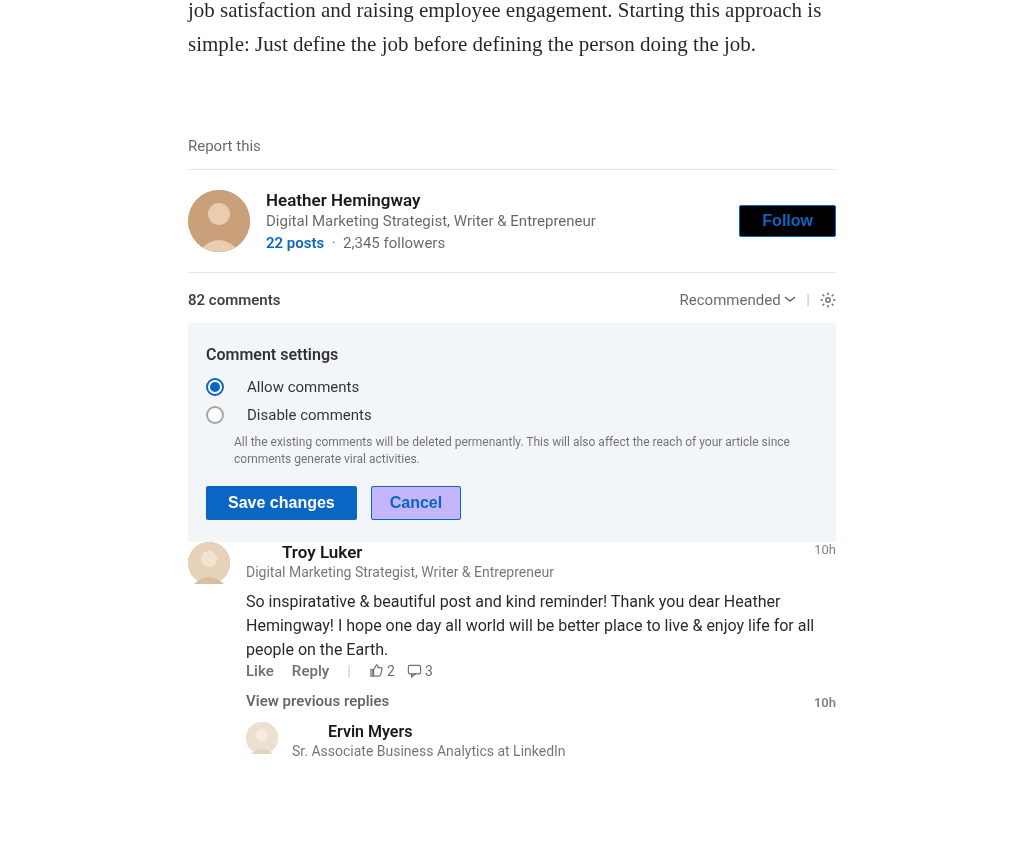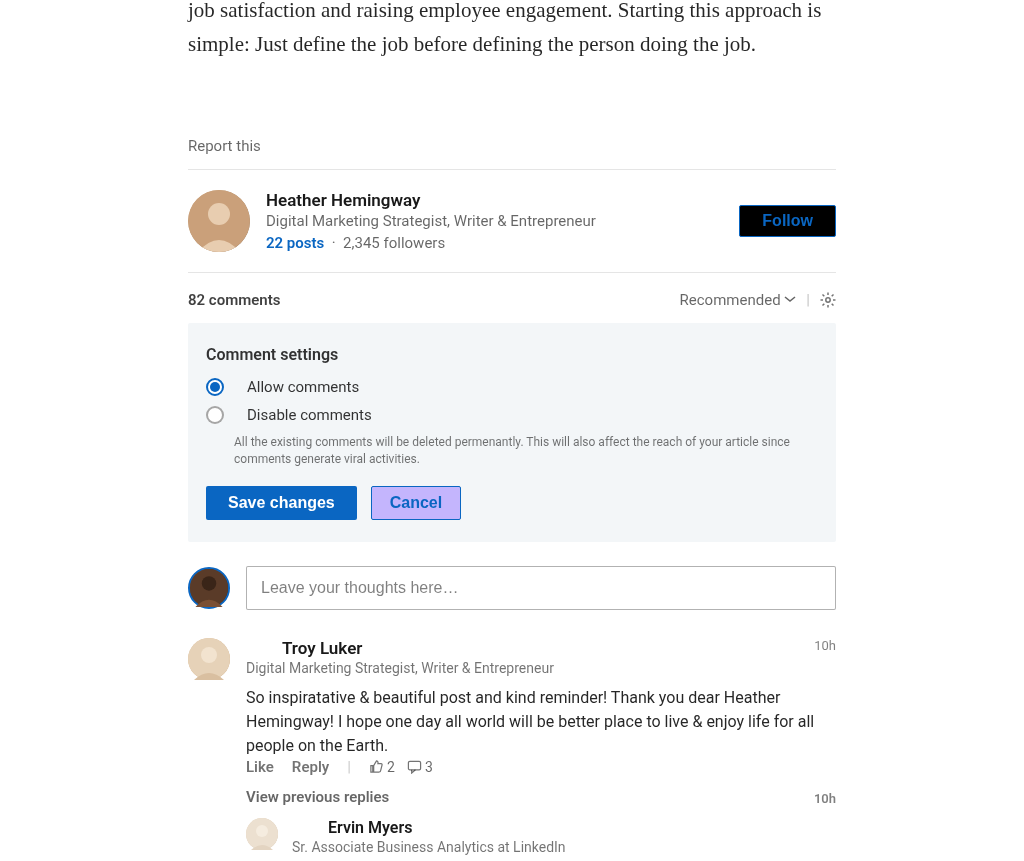--- a/index.html
+++ b/index.html
@@ -196,30 +196,20 @@
     </label>
     <label class="radio-row">
       <span class="radio unchecked"></span>
       <span>Disable comments</span>
     </label>
     <div class="settings-help">All the existing comments will be deleted permenantly. This will also affect the reach of your article since comments generate viral activities.</div>
     <button class="btn-primary">Save changes</button>
     <button class="btn-secondary">Cancel</button>
   </div>
 
-  <div class="compose-row">
-    <div class="avatar-md">
-      <svg viewBox="0 0 42 42">
-          <circle cx="21" cy="21" r="21" fill="#5a3b28"></circle>
-          <circle cx="21" cy="16" r="8" fill="#3a2518"></circle>
-          <path d="M6 42 Q21 26 36 42 Z" fill="#7a4f34"></path>
-        </svg>
-    </div>
-    <input class="compose-input" type="text" placeholder="Leave your thoughts here…" style="">
-  </div>
 
   <div class="comment">
     <div class="avatar-c1">
       <svg viewBox="0 0 42 42">
           <circle cx="21" cy="21" r="21" fill="#e6d2b8"></circle>
           <circle cx="21" cy="17" r="8" fill="#f2e3cf"></circle>
           <path d="M6 42 Q21 28 36 42 Z" fill="#d9bfa0"></path>
         </svg>
     </div>
     <div class="comment-body">

